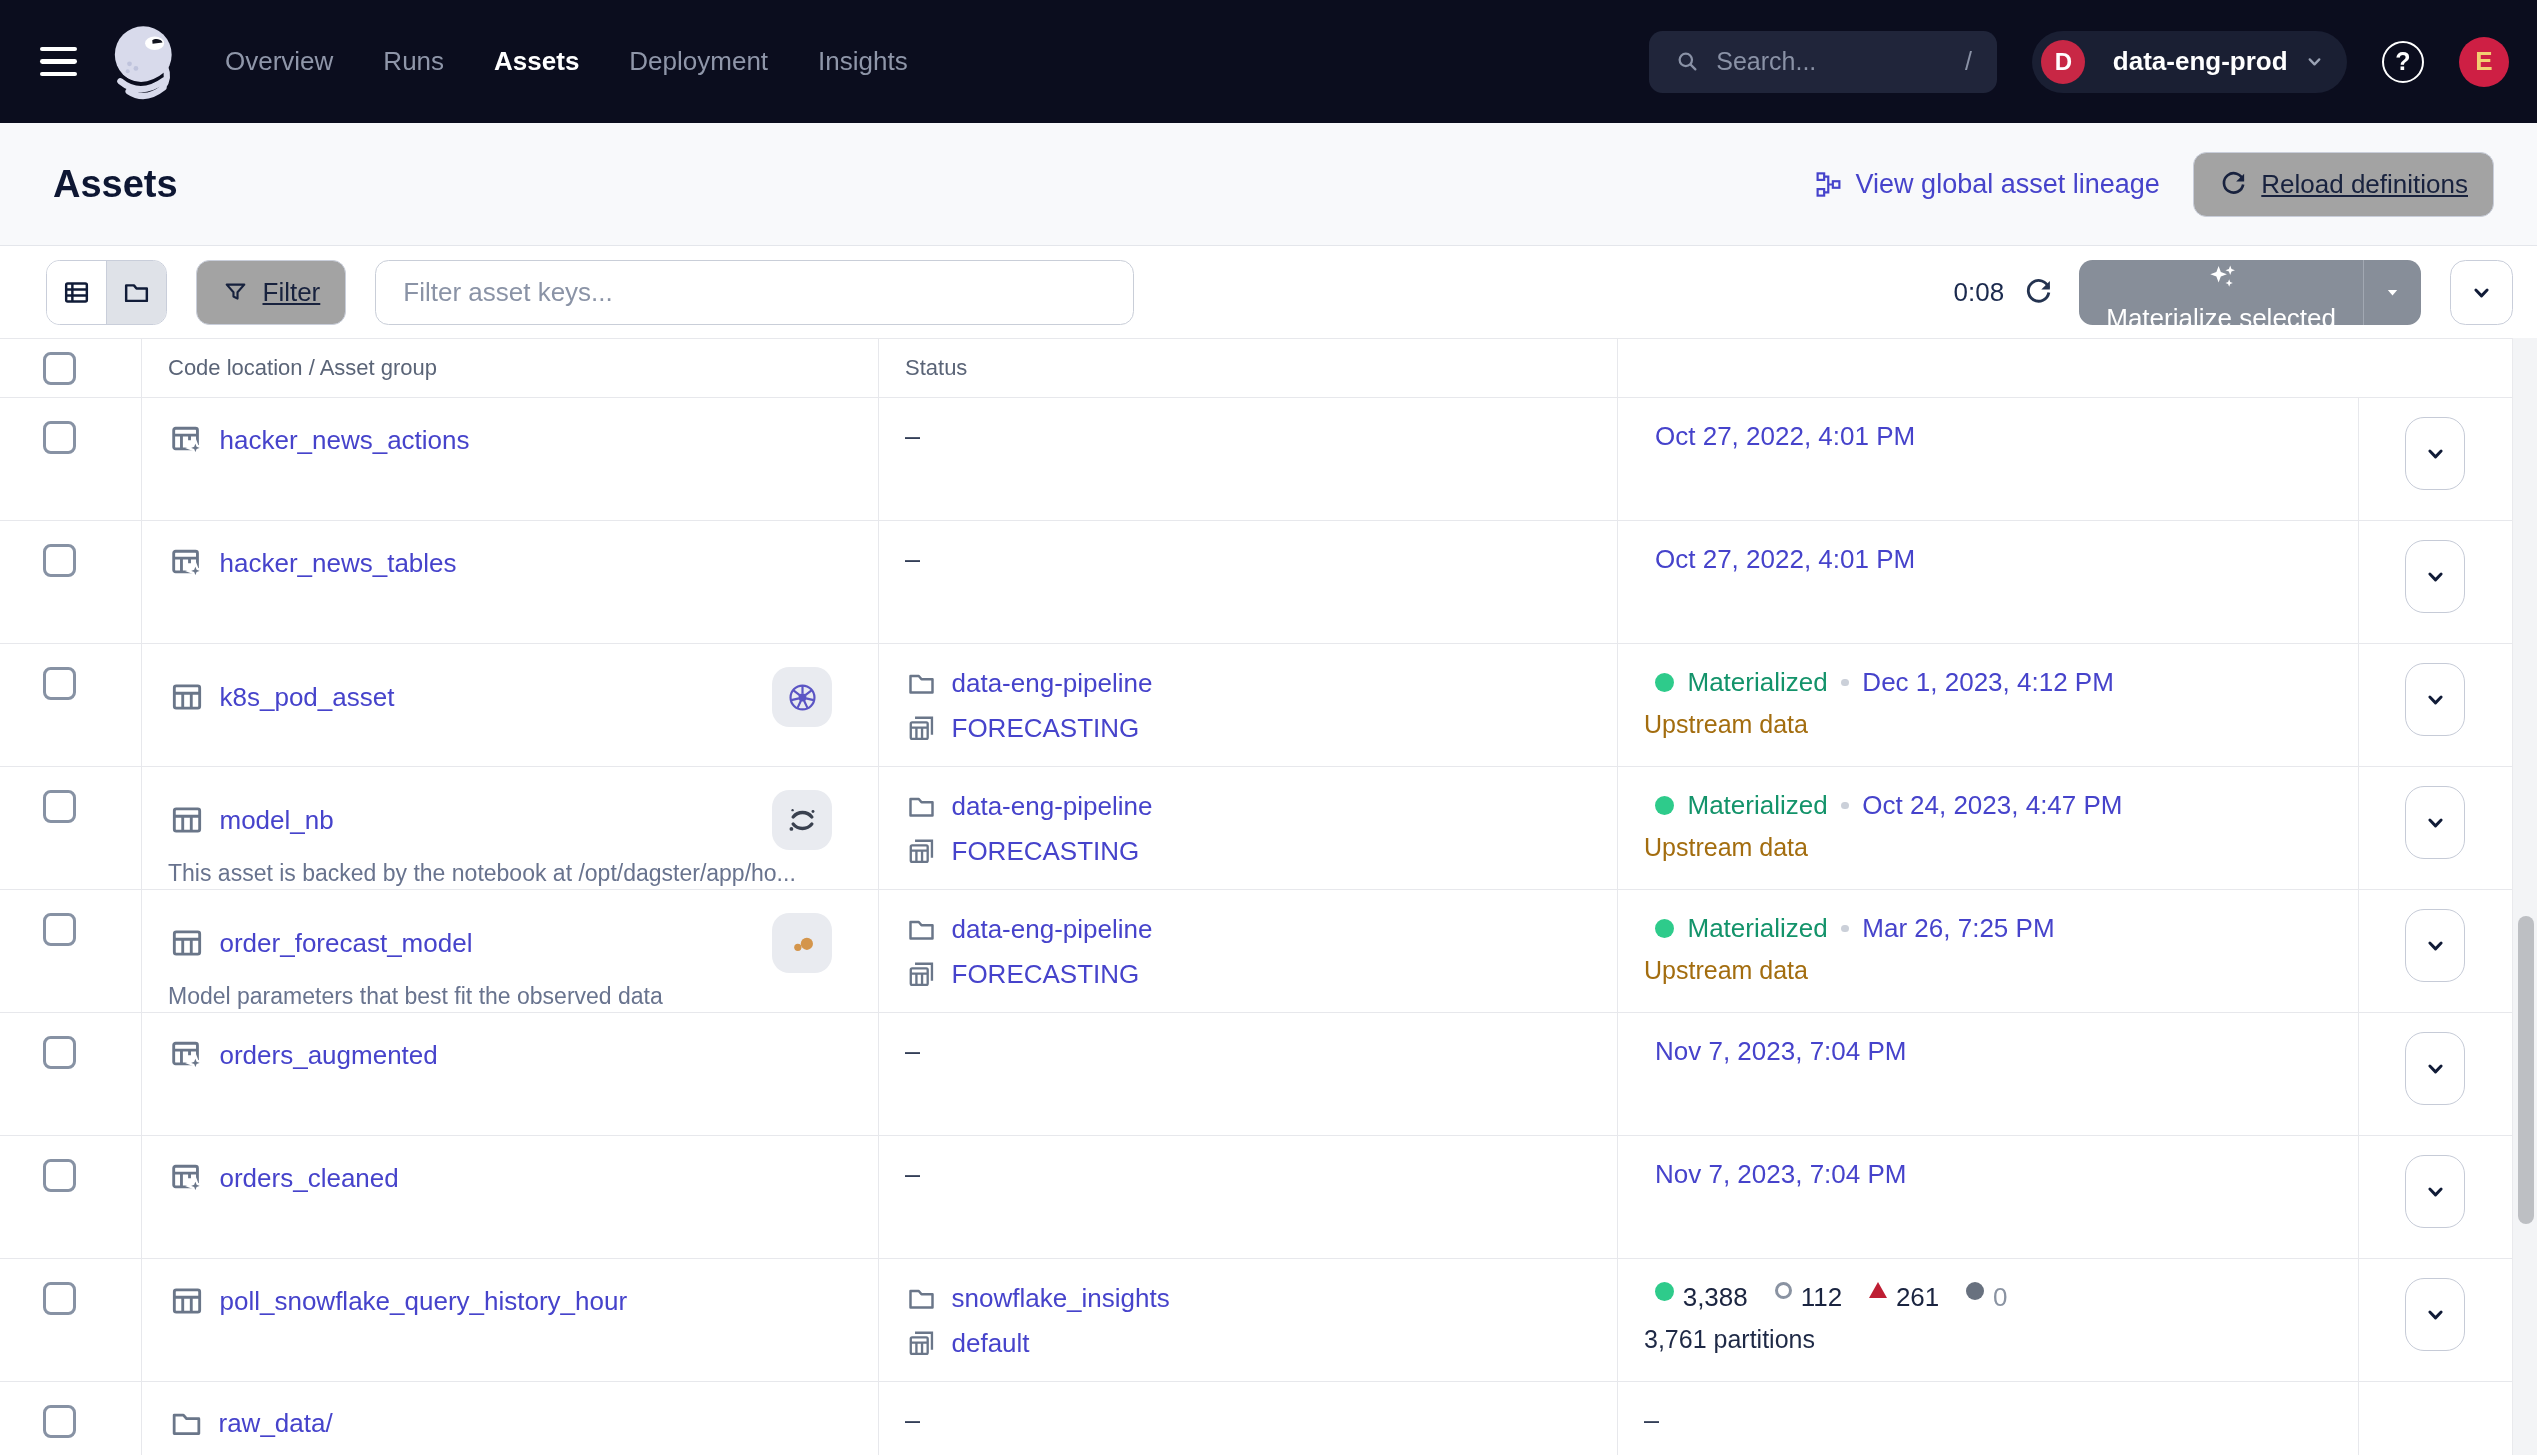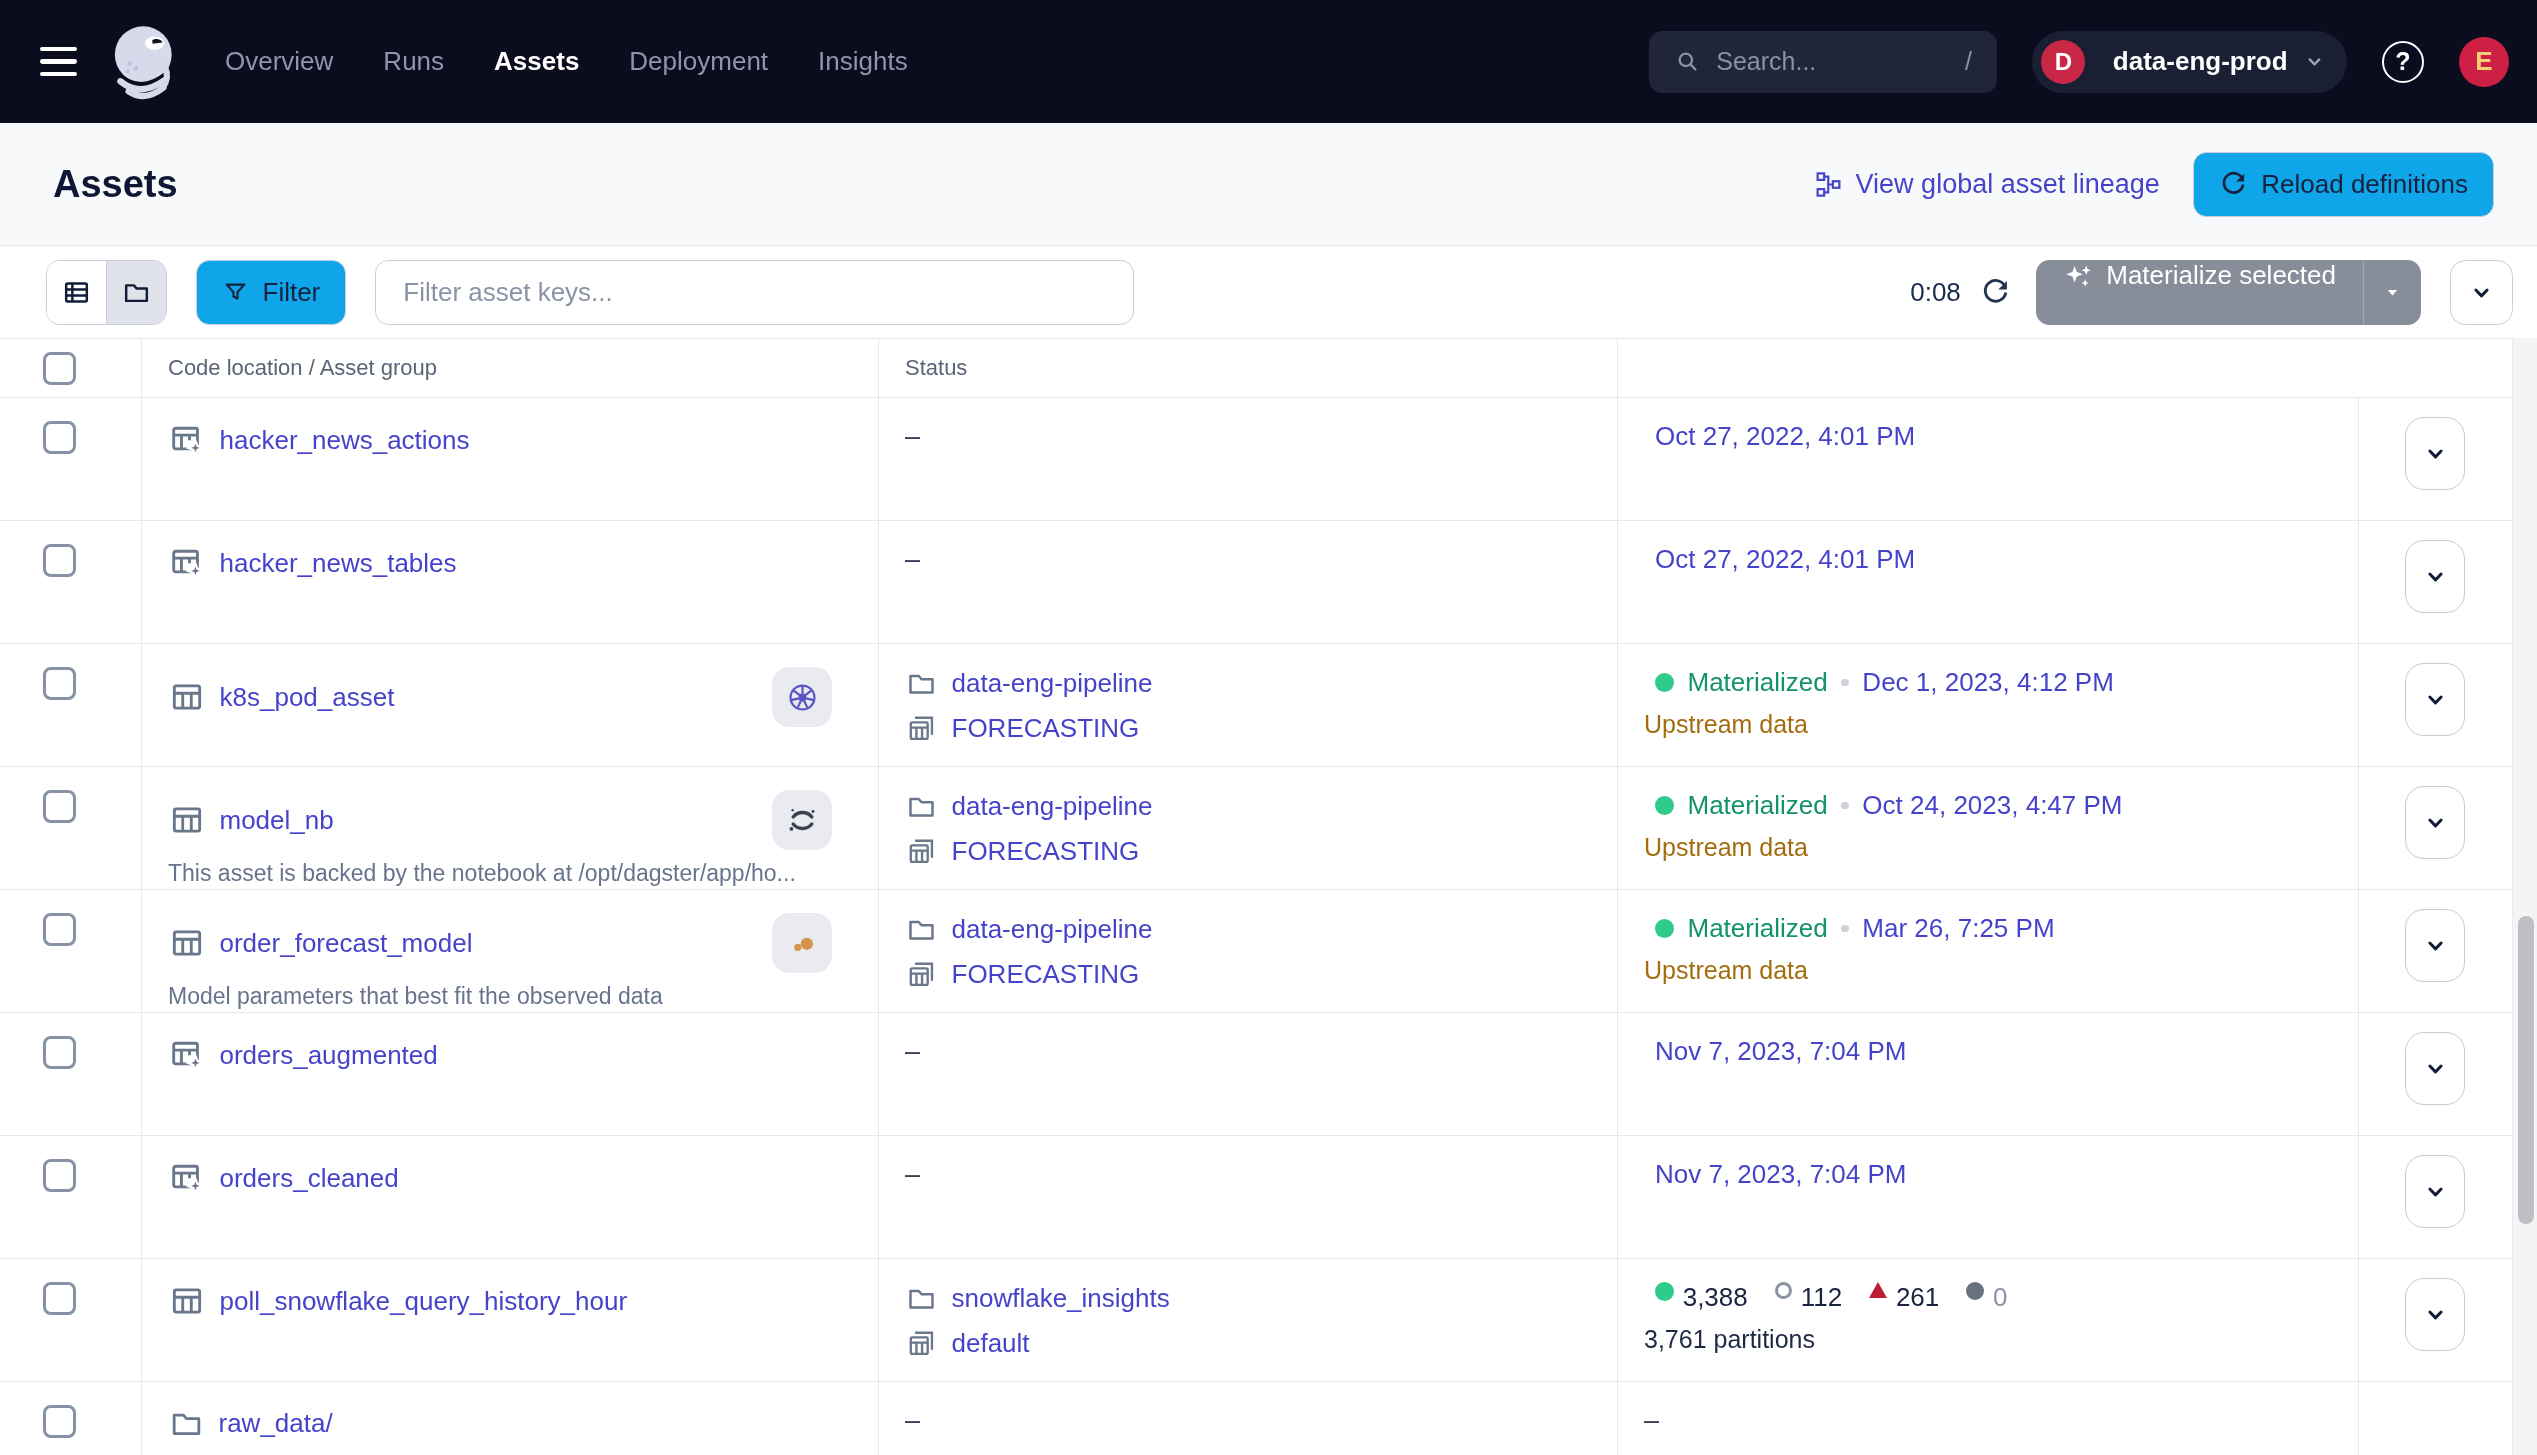--- a/index.html
+++ b/index.html
@@ -46,22 +46,22 @@
   
   .pagehead{
     height:123px;background:#F8F9FB;border-bottom:1.9px solid #E4E6EB;
     display:flex;align-items:center;padding:0 44px 0 53px;
   }
   .pagehead h1{margin:0;font-size:38px;font-weight:600;color:#0E1733;}
   .ph-right{margin-left:auto;display:flex;align-items:center;gap:33px;}
   .lineage{display:flex;align-items:center;gap:12.5px;color:#4643CB;font-size:27px;font-weight:500;text-decoration:none;cursor:pointer;}
   .btn{
     display:inline-flex;align-items:center;gap:13.5px;height:65px;border-radius:13.5px;
-    border:1.9px solid #C9CEDA;background:#0ea5e9;color:#18223E;font-size:26px;font-weight:500;
-    padding:0 25px;cursor:pointer;font-family:inherit;
+    border:1.9px solid #C9CEDA;background:#a3a3a3;color:#18223E;font-size:26px;font-weight:500;
+    padding:0 25px;cursor:pointer;font-family:inherit;text-decoration:underline;
   }
   
   .toolbar{height:92px;display:flex;align-items:center;padding:0 25px 0 46px;background:#fff;}
   .seg{
     width:121px;height:65px;border:1.9px solid #C9CEDA;border-radius:13.5px;overflow:hidden;
     display:flex;flex:none;margin-right:29px;
   }
   .seg-item{flex:1;display:flex;align-items:center;justify-content:center;background:#fff;cursor:pointer;}
   .seg-item.active{background:#DFE2E8;border-left:1.9px solid #C9CEDA;}
   .toolbar .btn{margin-right:29px;}
@@ -70,21 +70,21 @@
     font-size:26px;color:#18223E;font-family:inherit;outline:none;
   }
   .filterinput::placeholder{color:#8A93A6;}
   .t-spacer{flex:1;}
   .timer{font-size:26px;color:#1B2A4E;margin-right:19px;}
   .r-ic{color:#243350;margin-right:25px;display:flex;cursor:pointer;}
   .mat{
     height:65px;border-radius:13.5px;background:#878E99;display:flex;align-items:stretch;
     overflow:hidden;margin-right:29px;cursor:pointer;
   }
-  .mat-main{display:flex;align-items:flex-start;gap:14.4px;padding:0 27px;color:#fff;font-size:26px;font-weight:500;}
+  .mat-main{display:flex;align-items:center;gap:14.4px;padding:0 27px;color:#fff;font-size:26px;font-weight:500;flex-direction:column;}
   .mat-caret{width:58px;display:flex;align-items:center;justify-content:center;border-left:1.9px solid #A2A8B2;}
   .chevbtn{
     width:63px;height:65px;border-radius:15.4px;border:1.9px solid #C9CEDA;background:#fff;
     display:flex;align-items:center;justify-content:center;cursor:pointer;
   }
   
   .tablewrap{position:relative;height:1117px;overflow:hidden;}
   .grid{display:grid;grid-template-columns:142px 737px 739px 741px 152px;}
   .thead{height:60px;border-top:1.9px solid #E7E8EC;border-bottom:1.9px solid #E7E8EC;}
   .thead .cell{display:flex;align-items:center;}

